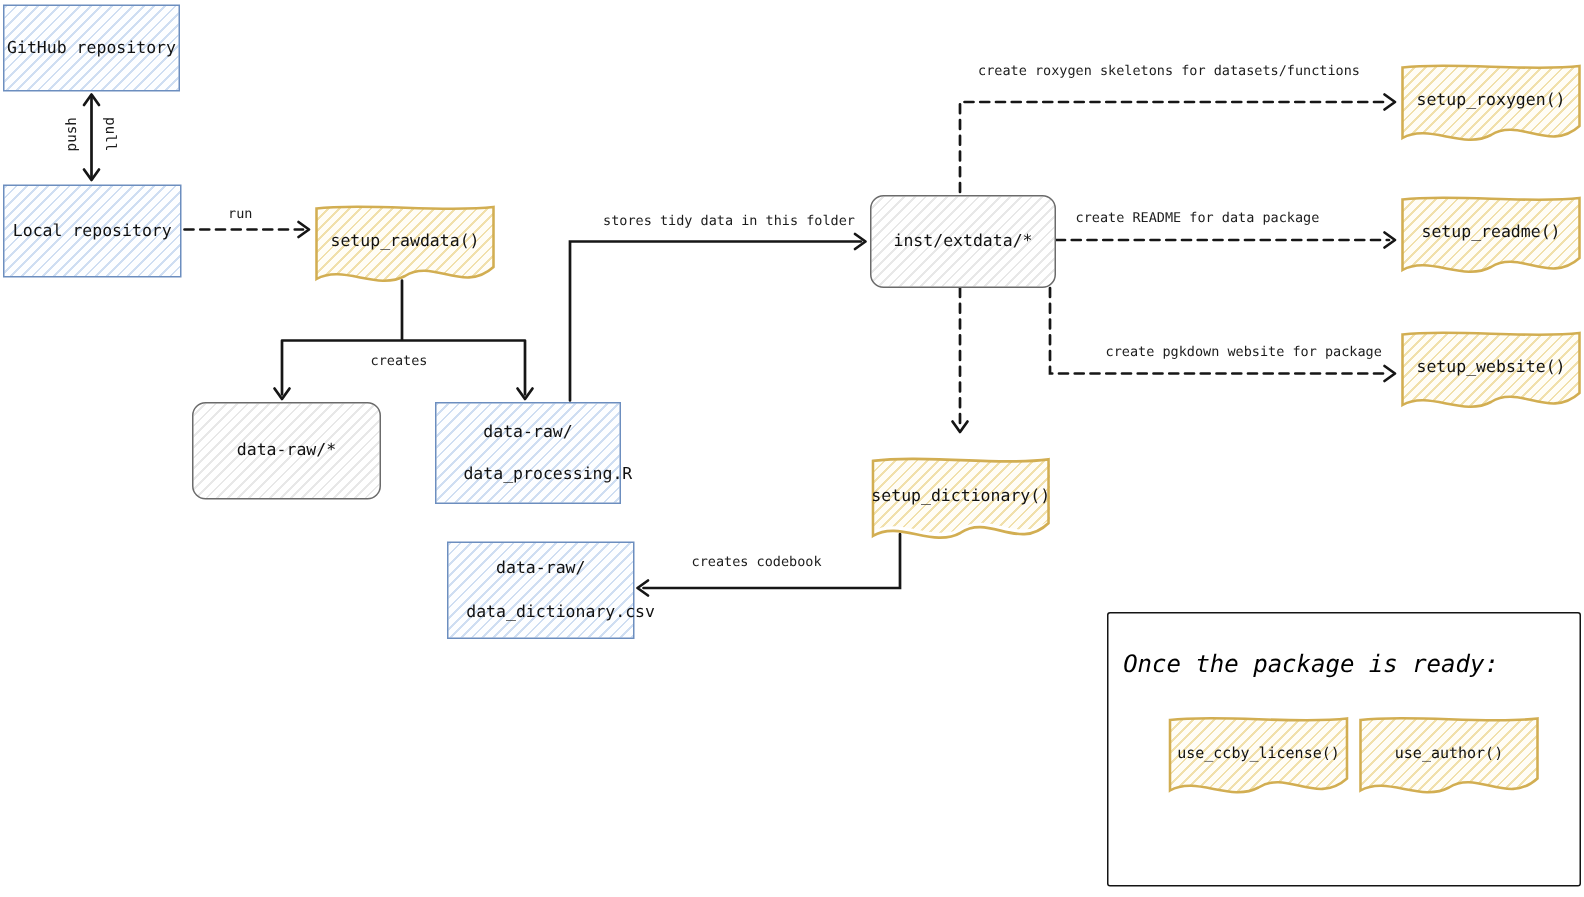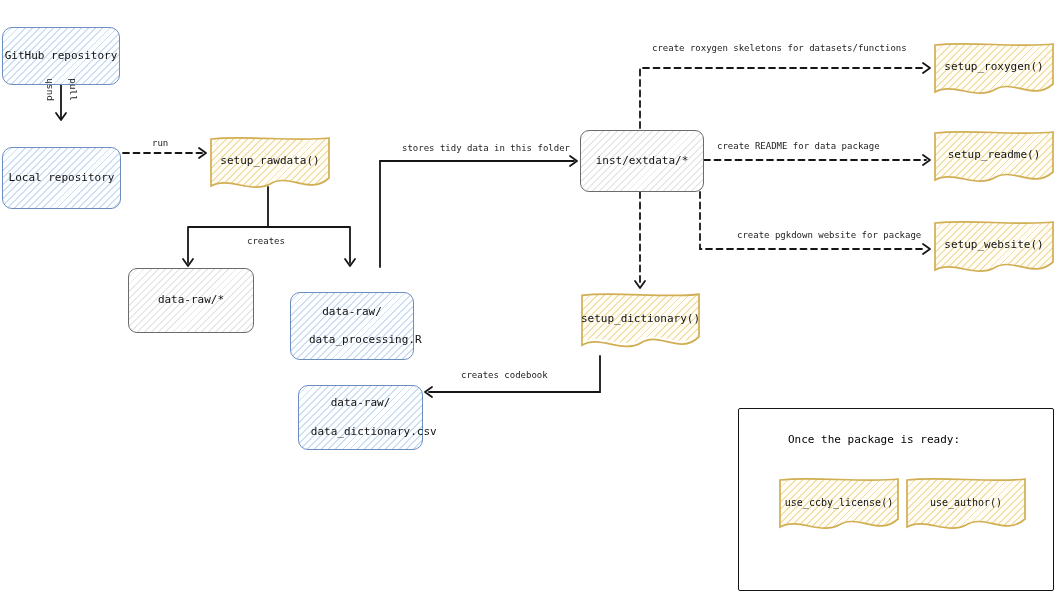--- a/index.html
+++ b/index.html
@@ -1,38 +1,38 @@
 <!DOCTYPE html>
 <html><head>
 <meta charset="utf-8">
 <style>
   html,body{margin:0;padding:0;background:#fff;}
   .canvas{position:relative;width:1056px;height:598px;background:#ffffff;overflow:hidden;
           font-family:"DejaVu Sans Mono","Liberation Mono",monospace;color:#111;}
   .wires{position:absolute;left:0;top:0;pointer-events:none;}
   .node{position:absolute;display:flex;align-items:center;justify-content:center;
         text-align:center;font-size:11px;line-height:1.3;white-space:pre;}
-  .rect-blue{border:1.7px solid #6c8ebf;border-radius:10px;
-        background:repeating-linear-gradient(135deg,#cfdef2 0 1.3px,rgba(255,255,255,0) 1.3px 5px),#fdfeff;margin-top:24px;}
+  .rect-blue{border:1.7px solid #6c8ebf;border-radius:0;
+        background:repeating-linear-gradient(135deg,#cfdef2 0 1.3px,rgba(255,255,255,0) 1.3px 5px),#fdfeff;}
   .rect-gray{border:1.7px solid #6b6b6b;border-radius:9px;
         background:repeating-linear-gradient(135deg,#e8e8e8 0 1.3px,rgba(255,255,255,0) 1.3px 5px),#fff;}
   .doc{width:122px;height:64px;}
   .doc-fill{position:absolute;inset:0;
         clip-path:path('M2,5 C34,1 88,8 120,4 L120,44 C100,62 80,38 61,50 C42,60 20,42 2,52 Z');
         background:repeating-linear-gradient(135deg,#f1e0ab 0 1.3px,rgba(255,255,255,0) 1.3px 5px),#fffdf6;}
   .doc-outline{position:absolute;inset:0;width:100%;height:100%;overflow:visible;}
   .doc-outline path{fill:none;stroke:#d2ae52;stroke-width:1.7;}
   .doc-label{position:absolute;inset:0;display:flex;align-items:center;justify-content:center;
         padding-bottom:10px;white-space:pre;text-align:center;}
   .edge-label{position:absolute;font-size:9px;color:#1c1c1c;white-space:nowrap;}
   .vlabel{width:30px;text-align:center;}
   .ready-box{position:absolute;left:738px;top:408px;width:314px;height:181px;
         border:1.7px solid #141414;border-radius:2px;background:#fff;}
   .ready-title{position:absolute;left:0;top:24px;width:270px;text-align:center;
-        font-size:11px;color:#000;}
+        font-size:16px;color:#000;font-style:italic;}
 </style>
 </head>
 <body>
 
 <div class="canvas">
 
   <svg class="wires" width="1056" height="598" viewBox="0 0 1056 598" aria-hidden="true">
     <g stroke="#161616" stroke-width="1.8" fill="none" stroke-linecap="round">
       <path d="M61,64 V119"></path>
       <path d="M268,187 V227 M188,227 H350 M188,227 V263 M350,227 V263"></path>
@@ -112,21 +112,21 @@
   </div>
 
   <div class="node doc" style="left:933px;top:218px">
     <div class="doc-fill"></div>
     <svg class="doc-outline" viewBox="0 0 122 64" preserveAspectRatio="none">
       <path d="M2,5 C34,1 88,8 120,4 L120,44 C100,62 80,38 61,50 C42,60 20,42 2,52 Z"></path>
       </svg>
     <span class="doc-label">setup_website()</span>
   </div>
 
-  <div class="node doc" style="left:580px;top:290px;width:121px;height:68px">
+  <div class="node doc" style="left:580px;top:302px;width:121px;height:68px">
     <div class="doc-fill"></div>
     <svg class="doc-outline" viewBox="0 0 122 64" preserveAspectRatio="none">
       <path d="M2,5 C34,1 88,8 120,4 L120,44 C100,62 80,38 61,50 C42,60 20,42 2,52 Z"></path>
       </svg>
     <span class="doc-label">setup_dictionary()</span>
   </div>
 
   <div class="edge-label vlabel" style="left:33px;top:84px;transform:rotate(-90deg);font-size:9.5px">push</div>
   <div class="edge-label vlabel" style="left:58px;top:84px;transform:rotate(90deg);font-size:9.5px">pull</div>
   <div class="edge-label" style="left:152px;top:138px">run</div>

